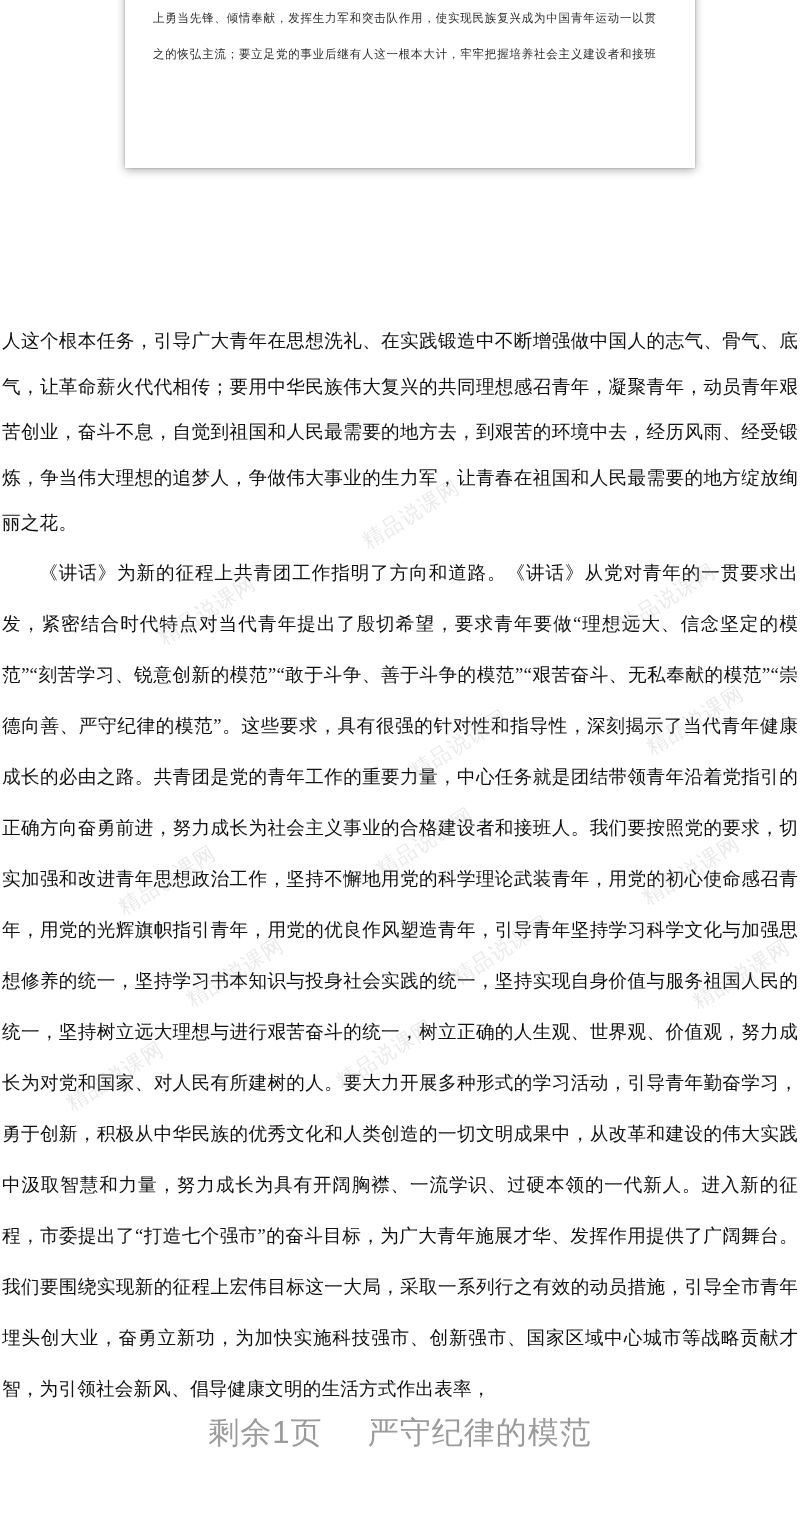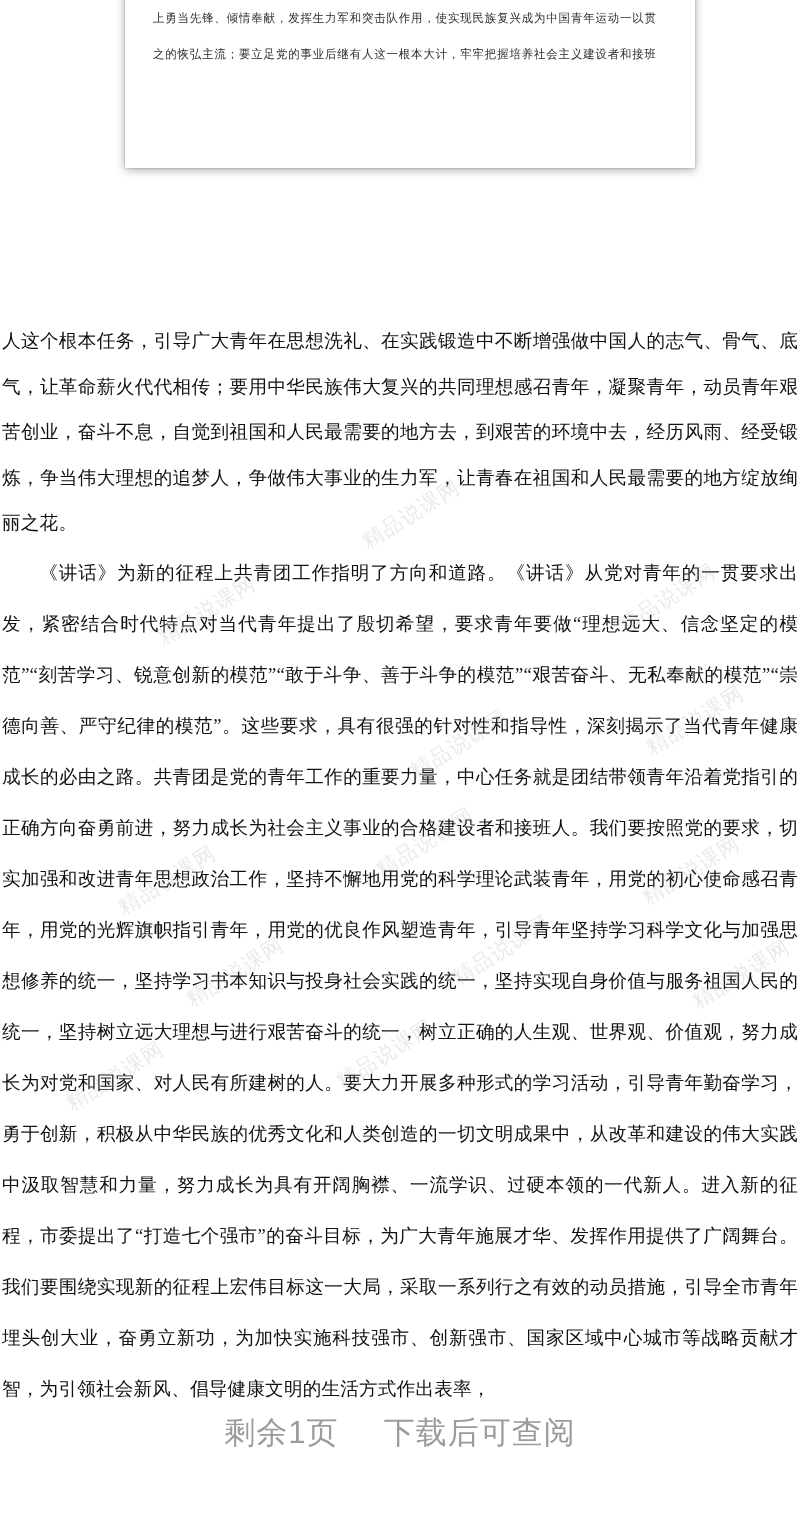--- a/index.html
+++ b/index.html
@@ -147,14 +147,14 @@
 <div class="wm h">精品说课网</div>
 <div class="wm i">精品说课网</div>
 <div class="wm j">精品说课网</div>
 <div class="wm k">精品说课网</div>
 <div class="wm l">精品说课网</div>
 <div class="wm m">精品说课网</div>
 
 <div class="footer-cta">
   <span>剩余1页</span>
   <span class="gap"></span>
-  <span>下载后可查阅</span>
+  <span>严守纪律的模范</span>
 </div>
 
 </body></html>

